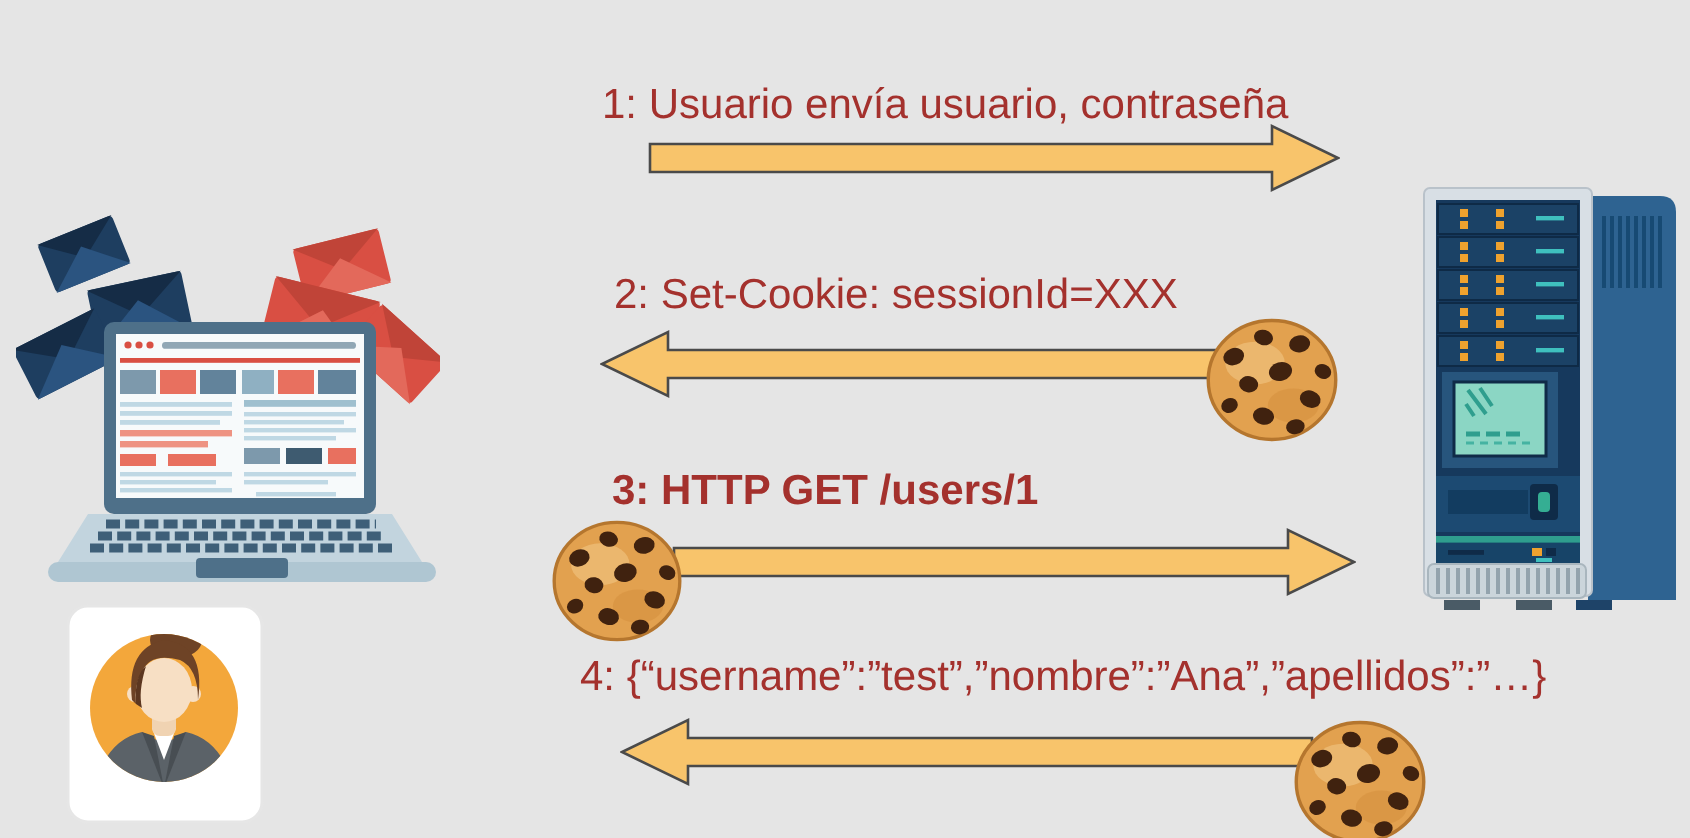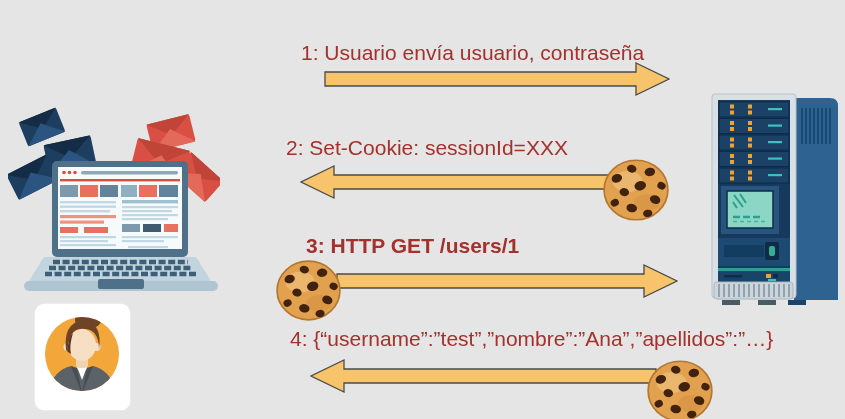--- a/index.html
+++ b/index.html
@@ -226,21 +226,21 @@
     <rect x="12" y="210" width="18" height="5" fill="#4A5B66"></rect>
     <rect x="48" y="210" width="18" height="5" fill="#4A5B66"></rect>
     <rect x="78" y="210" width="18" height="5" fill="#1E4368"></rect>
   </svg>
 
   <div class="msg-label" style="left:301px; top:41px;">1: Usuario envía usuario, contraseña</div>
   <svg class="abs" style="left:324px; top:61px;" width="346" height="36" viewBox="0 0 346 36">
     <polygon class="arrow-poly" points="1,11 312,11 312,2 345,18 312,34 312,25 1,25"></polygon>
   </svg>
 
-  <div class="msg-label" style="left:286px; top:136px;">2: Set-Cookie: sessionId=XXX</div>
+  <div class="msg-label" style="left:307px; top:136px;">2: Set-Cookie: sessionId=XXX</div>
   <svg class="abs" style="left:300px; top:164px;" width="342" height="36" viewBox="0 0 342 36">
     <polygon class="arrow-poly" points="341,11 34,11 34,2 1,18 34,34 34,25 341,25"></polygon>
   </svg>
   <svg class="abs" style="left:602px; top:156px;" width="68" height="68" viewBox="0 0 64 64">
     <ellipse cx="32" cy="32" rx="30" ry="28" fill="#E2A14F" stroke="#B5762E" stroke-width="1.6"></ellipse>
     <ellipse cx="24" cy="24" rx="14" ry="10" fill="#EFC07C" opacity="0.7"></ellipse>
     <ellipse cx="42" cy="44" rx="12" ry="8" fill="#D59140" opacity="0.6"></ellipse>
     <g fill="#40220F">
       <ellipse cx="14" cy="21" rx="5" ry="4" transform="rotate(-20 14 21)"></ellipse>
       <ellipse cx="28" cy="12" rx="4.5" ry="3.6" transform="rotate(15 28 12)"></ellipse>

